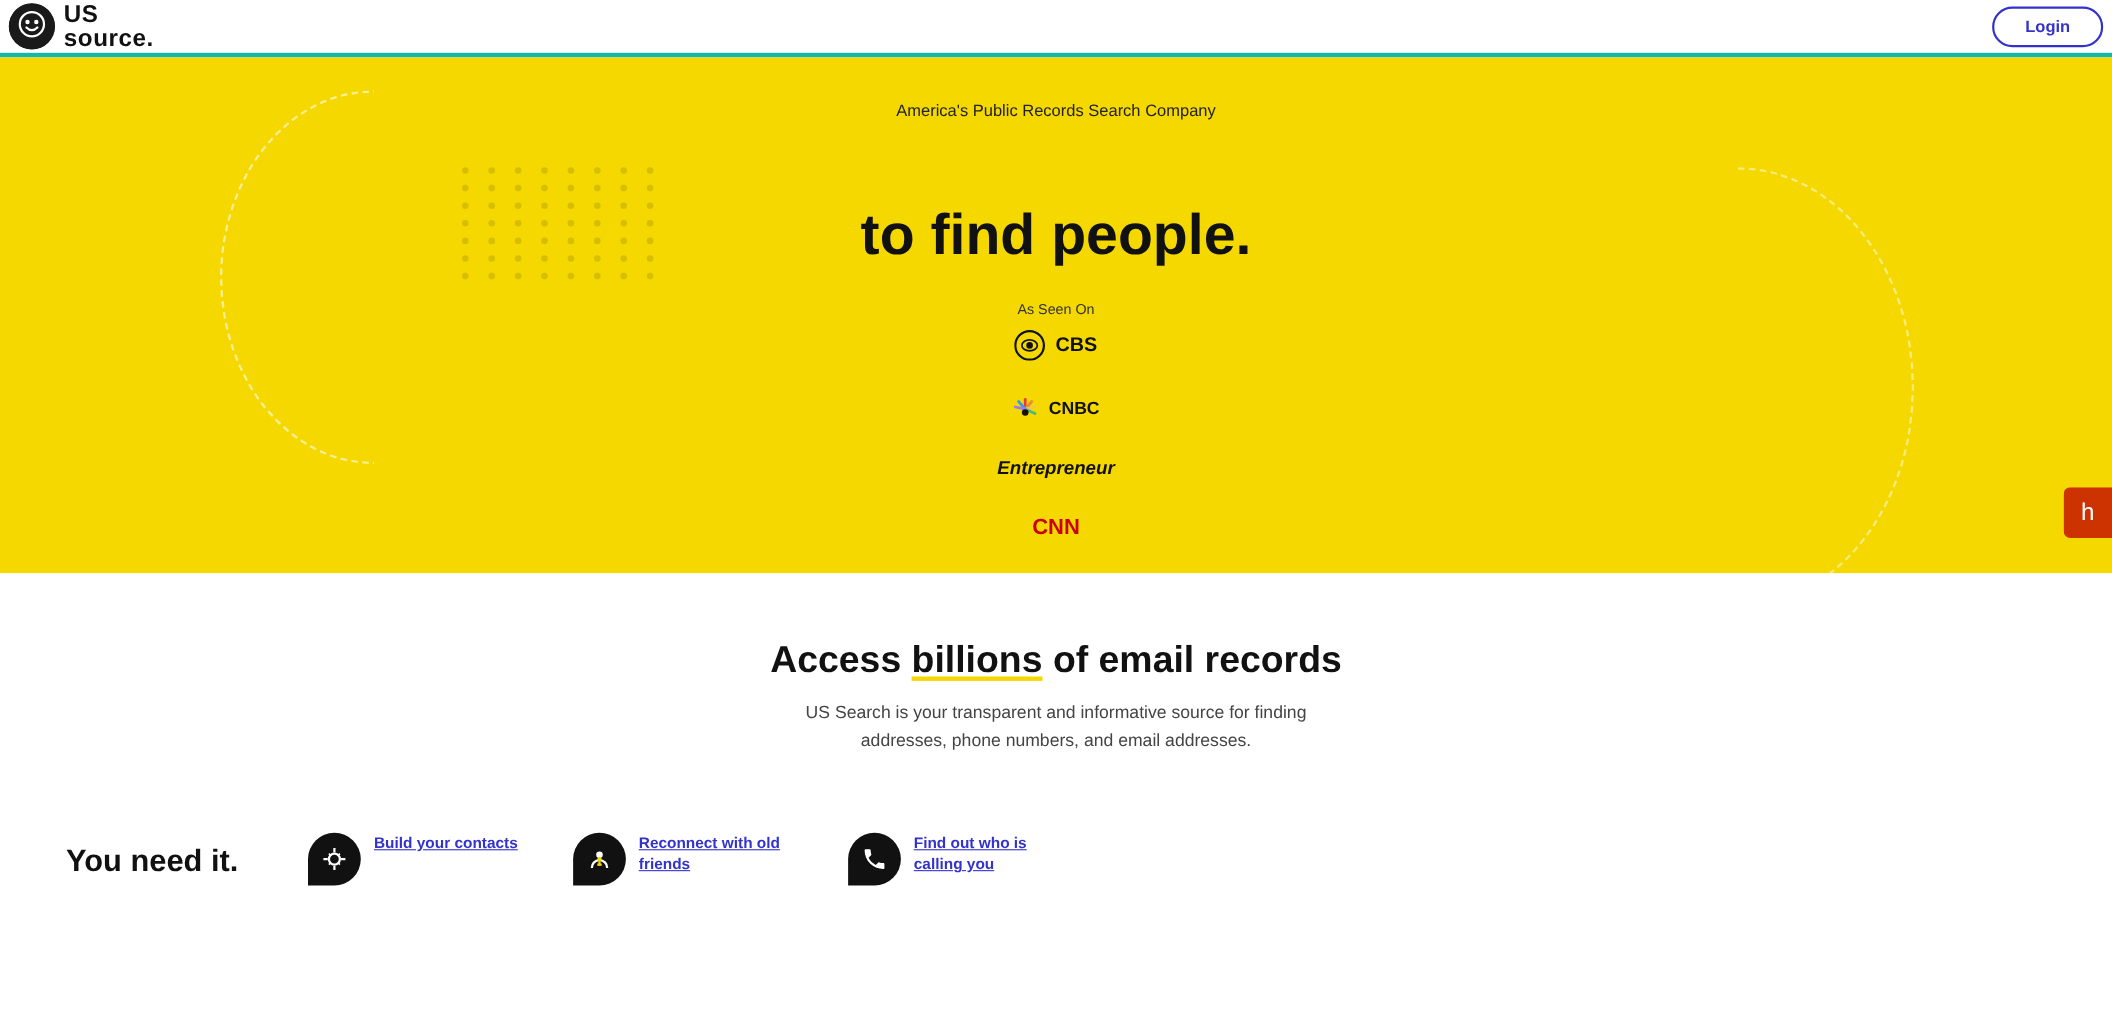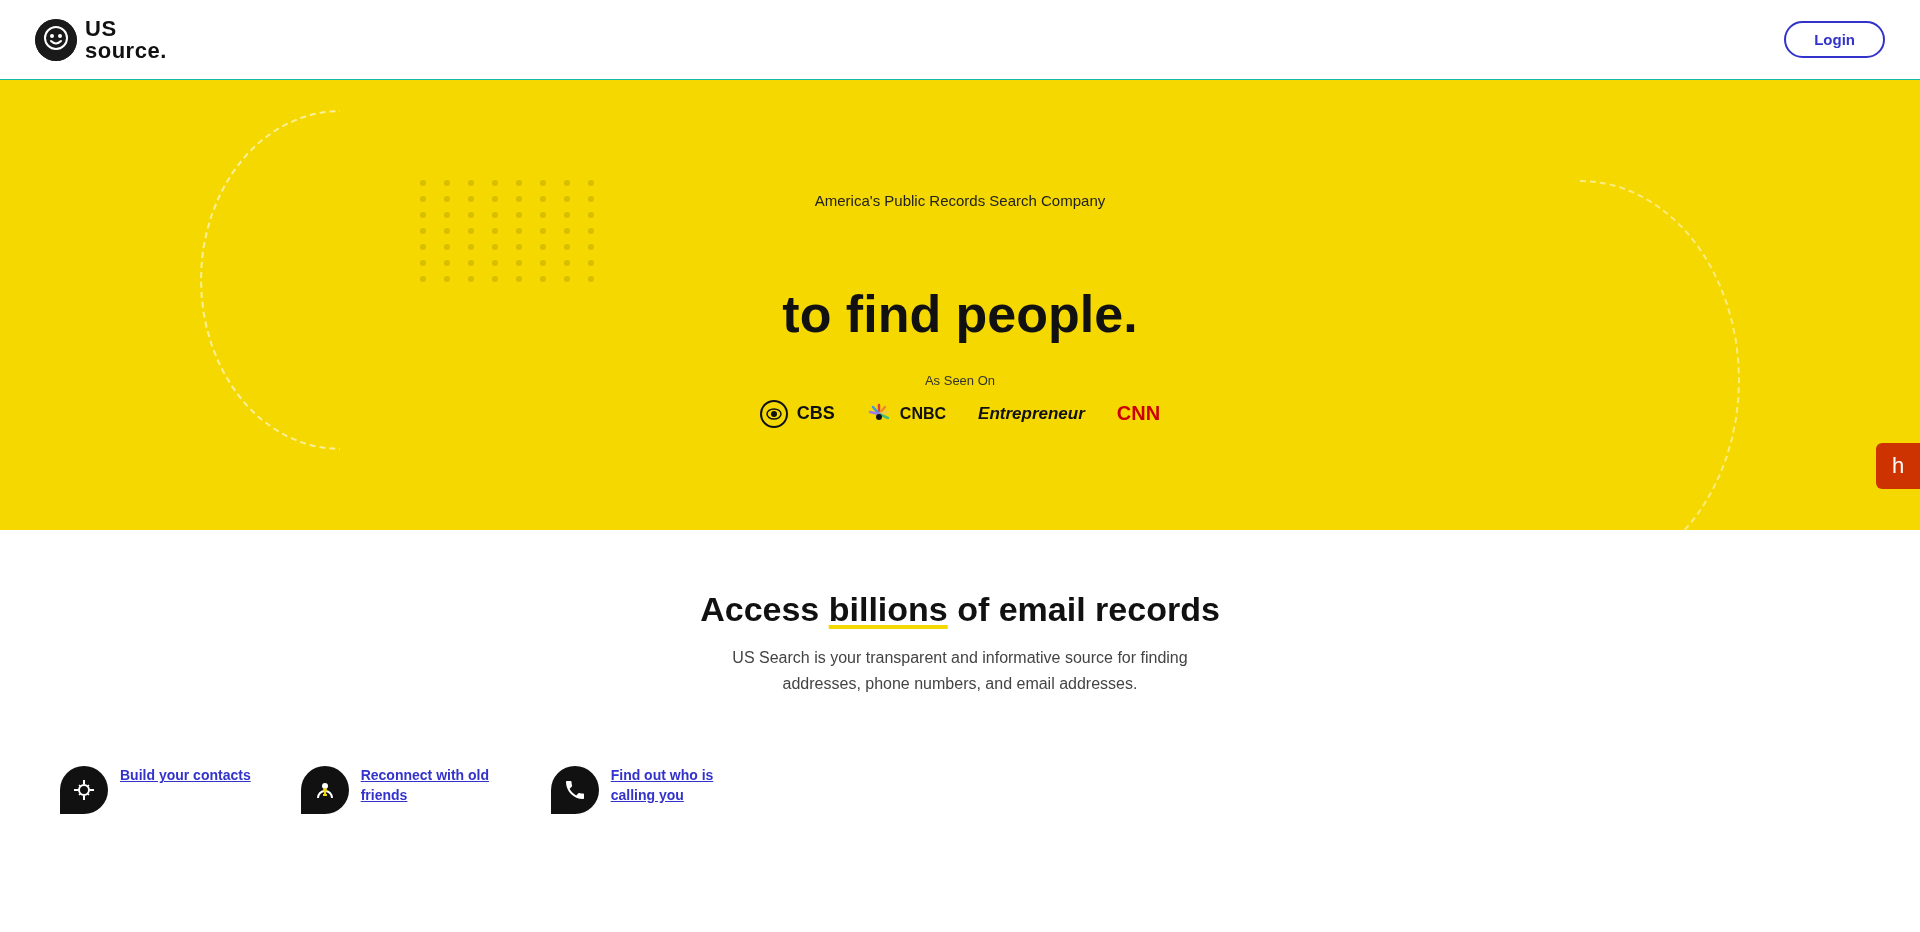--- a/index.html
+++ b/index.html
@@ -3,24 +3,24 @@
   <meta charset="utf-8">
   <style>
     * { margin: 0; padding: 0; box-sizing: border-box; }
     body { font-family: Arial, sans-serif; background: #fff; overflow-x: hidden; }
 
     
     .header {
       display: flex;
       align-items: center;
       justify-content: space-between;
-      padding: 12px 35px;
+      padding: 12px 8px;
       background: #fff;
-      border-bottom: 1px solid #14b8a6;
-      height: 80px;
+      border-bottom: 4px solid #14b8a6;
+      height: 52px;
       position: relative;
       z-index: 10;
     }
     .logo-wrap {
       display: flex;
       align-items: center;
       gap: 8px;
     }
     .logo-icon {
       width: 42px;
@@ -104,20 +104,21 @@
       font-size: 13px;
       color: #333;
       margin-bottom: 12px;
     }
     .media-logos {
       display: flex;
       align-items: center;
       justify-content: center;
       gap: 32px;
       flex-wrap: wrap;
+      flex-direction: column;
     }
     .media-logo {
       font-size: 20px;
       font-weight: 700;
       color: #111;
       display: flex;
       align-items: center;
       gap: 5px;
     }
     .cbs-logo { font-size: 18px; }
@@ -389,20 +390,21 @@
 </section>
 
 <section class="section-access">
   <h2>
     <span>Access </span><span class="highlight">billions</span><span> of email records</span>
   </h2>
   <p>US Search is your transparent and informative source for finding addresses, phone numbers, and email addresses.</p>
 </section>
 
 <section class="section-you-need">
+  <div class="you-need-title">You need it.</div>
   <div class="feature-items">
 
     <div class="feature-item">
       <div class="feature-icon">
         <svg width="24" height="24" viewBox="0 0 24 24" fill="white">
           <circle cx="12" cy="12" r="5" fill="none" stroke="white" stroke-width="2"></circle>
           <line x1="12" y1="2" x2="12" y2="6" stroke="white" stroke-width="2"></line>
           <line x1="12" y1="18" x2="12" y2="22" stroke="white" stroke-width="2"></line>
           <line x1="2" y1="12" x2="6" y2="12" stroke="white" stroke-width="2"></line>
           <line x1="18" y1="12" x2="22" y2="12" stroke="white" stroke-width="2"></line>

